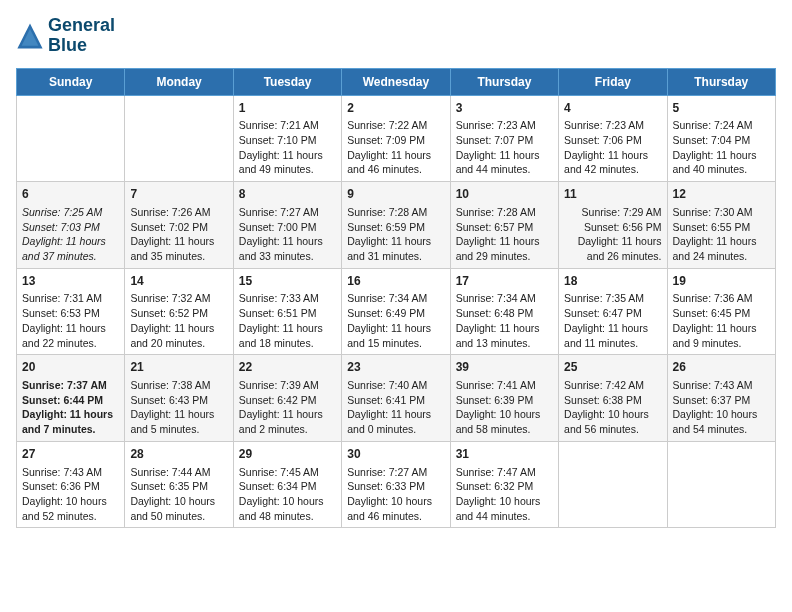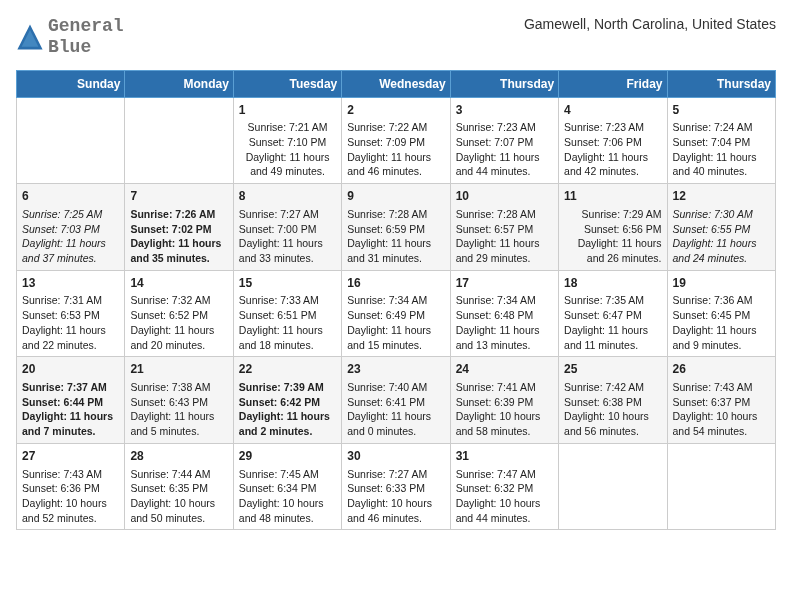--- a/index.html
+++ b/index.html
@@ -21,22 +21,21 @@
       align-items: center;
       gap: 4px;
     }
     .logo-text {
       font-size: 18px;
       font-weight: bold;
       color: #1a1a2e;
       line-height: 1.1;
     }
     .logo-text span {
-      color: #737373;
-      font-family: Liberation Mono, monospace;
+      color: #0c4a6e;
     }
     .logo-icon {
       width: 28px;
       height: 28px;
     }
     .title-block {
       text-align: right;
     }
     .month-title {
       font-size: 36px;
@@ -50,22 +49,22 @@
     table {
       width: 100%;
       border-collapse: collapse;
       font-size: 11px;
     }
     thead tr th {
       background-color: #2c6fad;
       color: #fff;
       font-size: 12px;
       font-weight: bold;
-      padding: 6px 4px;
-      text-align: right;
+      padding: 6px 12px;
+      text-align: center;
       border: 1px solid #5a9fd4;
     }
     tbody tr td {
       border: 1px solid #ccc;
       padding: 4px 5px;
       vertical-align: top;
       width: 108px;
       min-height: 80px;
       color: #222;
       line-height: 1.4;
@@ -98,21 +97,20 @@
     <svg class="logo-icon" viewBox="0 0 40 40">
       <polygon points="20,2 38,38 2,38" fill="#2c6fad"></polygon>
       <polygon points="20,10 32,34 8,34" fill="#5a9fd4" opacity="0.5"></polygon>
     </svg>
     <div class="logo-text">
       <div><span>General</span></div>
       <div><span>Blue</span></div>
     </div>
   </div>
   <div class="title-block">
-    <div class="subtitle">Gamewell, North Carolina, United States</div>
   </div>
 </div>
 
 <table>
   <thead>
     <tr>
     <th>Sunday</th>
         <th>Monday</th>
         <th>Tuesday</th>
         <th>Wednesday</th>
@@ -120,21 +118,21 @@
         <th>Friday</th>
         <th>Thursday</th>
       </tr>
   </thead>
   <tbody id="cal-body">
   <tr>
         <td class="empty"></td>
         <td class="empty"></td>
         <td>
           <span class="day-num">1</span>
-          <div class="day-info" style="white-space: pre-line; text-align: center;">Sunrise: 7:21 AM
+          <div class="day-info" style="white-space: pre-line;">Sunrise: 7:21 AM
 Sunset: 7:10 PM
 Daylight: 11 hours and 49 minutes.</div>
         </td>
         <td>
           <span class="day-num">2</span>
           <div class="day-info" style="white-space: pre-line;">Sunrise: 7:22 AM
 Sunset: 7:09 PM
 Daylight: 11 hours and 46 minutes.</div>
         </td>
         <td>
@@ -158,21 +156,21 @@
       </tr>
       <tr>
         <td>
           <span class="day-num">6</span>
           <div class="day-info" style="white-space: pre-line; font-style: italic;">Sunrise: 7:25 AM
 Sunset: 7:03 PM
 Daylight: 11 hours and 37 minutes.</div>
         </td>
         <td>
           <span class="day-num">7</span>
-          <div class="day-info" style="white-space: pre-line; font-weight: bold;">Sunrise: 7:26 AM
+          <div class="day-info" style="white-space: pre-line;">Sunrise: 7:26 AM
 Sunset: 7:02 PM
 Daylight: 11 hours and 35 minutes.</div>
         </td>
         <td>
           <span class="day-num">8</span>
           <div class="day-info" style="white-space: pre-line;">Sunrise: 7:27 AM
 Sunset: 7:00 PM
 Daylight: 11 hours and 33 minutes.</div>
         </td>
         <td>
@@ -188,21 +186,21 @@
 Daylight: 11 hours and 29 minutes.</div>
         </td>
         <td>
           <span class="day-num">11</span>
           <div class="day-info" style="white-space: pre-line; text-align: right;">Sunrise: 7:29 AM
 Sunset: 6:56 PM
 Daylight: 11 hours and 26 minutes.</div>
         </td>
         <td>
           <span class="day-num">12</span>
-          <div class="day-info" style="white-space: pre-line; font-style: italic;">Sunrise: 7:30 AM
+          <div class="day-info" style="white-space: pre-line;">Sunrise: 7:30 AM
 Sunset: 6:55 PM
 Daylight: 11 hours and 24 minutes.</div>
         </td>
       </tr>
       <tr>
         <td>
           <span class="day-num">13</span>
           <div class="day-info" style="white-space: pre-line;">Sunrise: 7:31 AM
 Sunset: 6:53 PM
 Daylight: 11 hours and 22 minutes.</div>
@@ -252,32 +250,32 @@
 Daylight: 11 hours and 7 minutes.</div>
         </td>
         <td>
           <span class="day-num">21</span>
           <div class="day-info" style="white-space: pre-line;">Sunrise: 7:38 AM
 Sunset: 6:43 PM
 Daylight: 11 hours and 5 minutes.</div>
         </td>
         <td>
           <span class="day-num">22</span>
-          <div class="day-info" style="white-space: pre-line; font-weight: bold;">Sunrise: 7:39 AM
+          <div class="day-info" style="white-space: pre-line;">Sunrise: 7:39 AM
 Sunset: 6:42 PM
 Daylight: 11 hours and 2 minutes.</div>
         </td>
         <td>
           <span class="day-num">23</span>
           <div class="day-info" style="white-space: pre-line;">Sunrise: 7:40 AM
 Sunset: 6:41 PM
 Daylight: 11 hours and 0 minutes.</div>
         </td>
         <td>
-          <span class="day-num">24</span>
+          <span class="day-num">39</span>
           <div class="day-info" style="white-space: pre-line;">Sunrise: 7:41 AM
 Sunset: 6:39 PM
 Daylight: 10 hours and 58 minutes.</div>
         </td>
         <td>
           <span class="day-num">25</span>
           <div class="day-info" style="white-space: pre-line;">Sunrise: 7:42 AM
 Sunset: 6:38 PM
 Daylight: 10 hours and 56 minutes.</div>
         </td>

